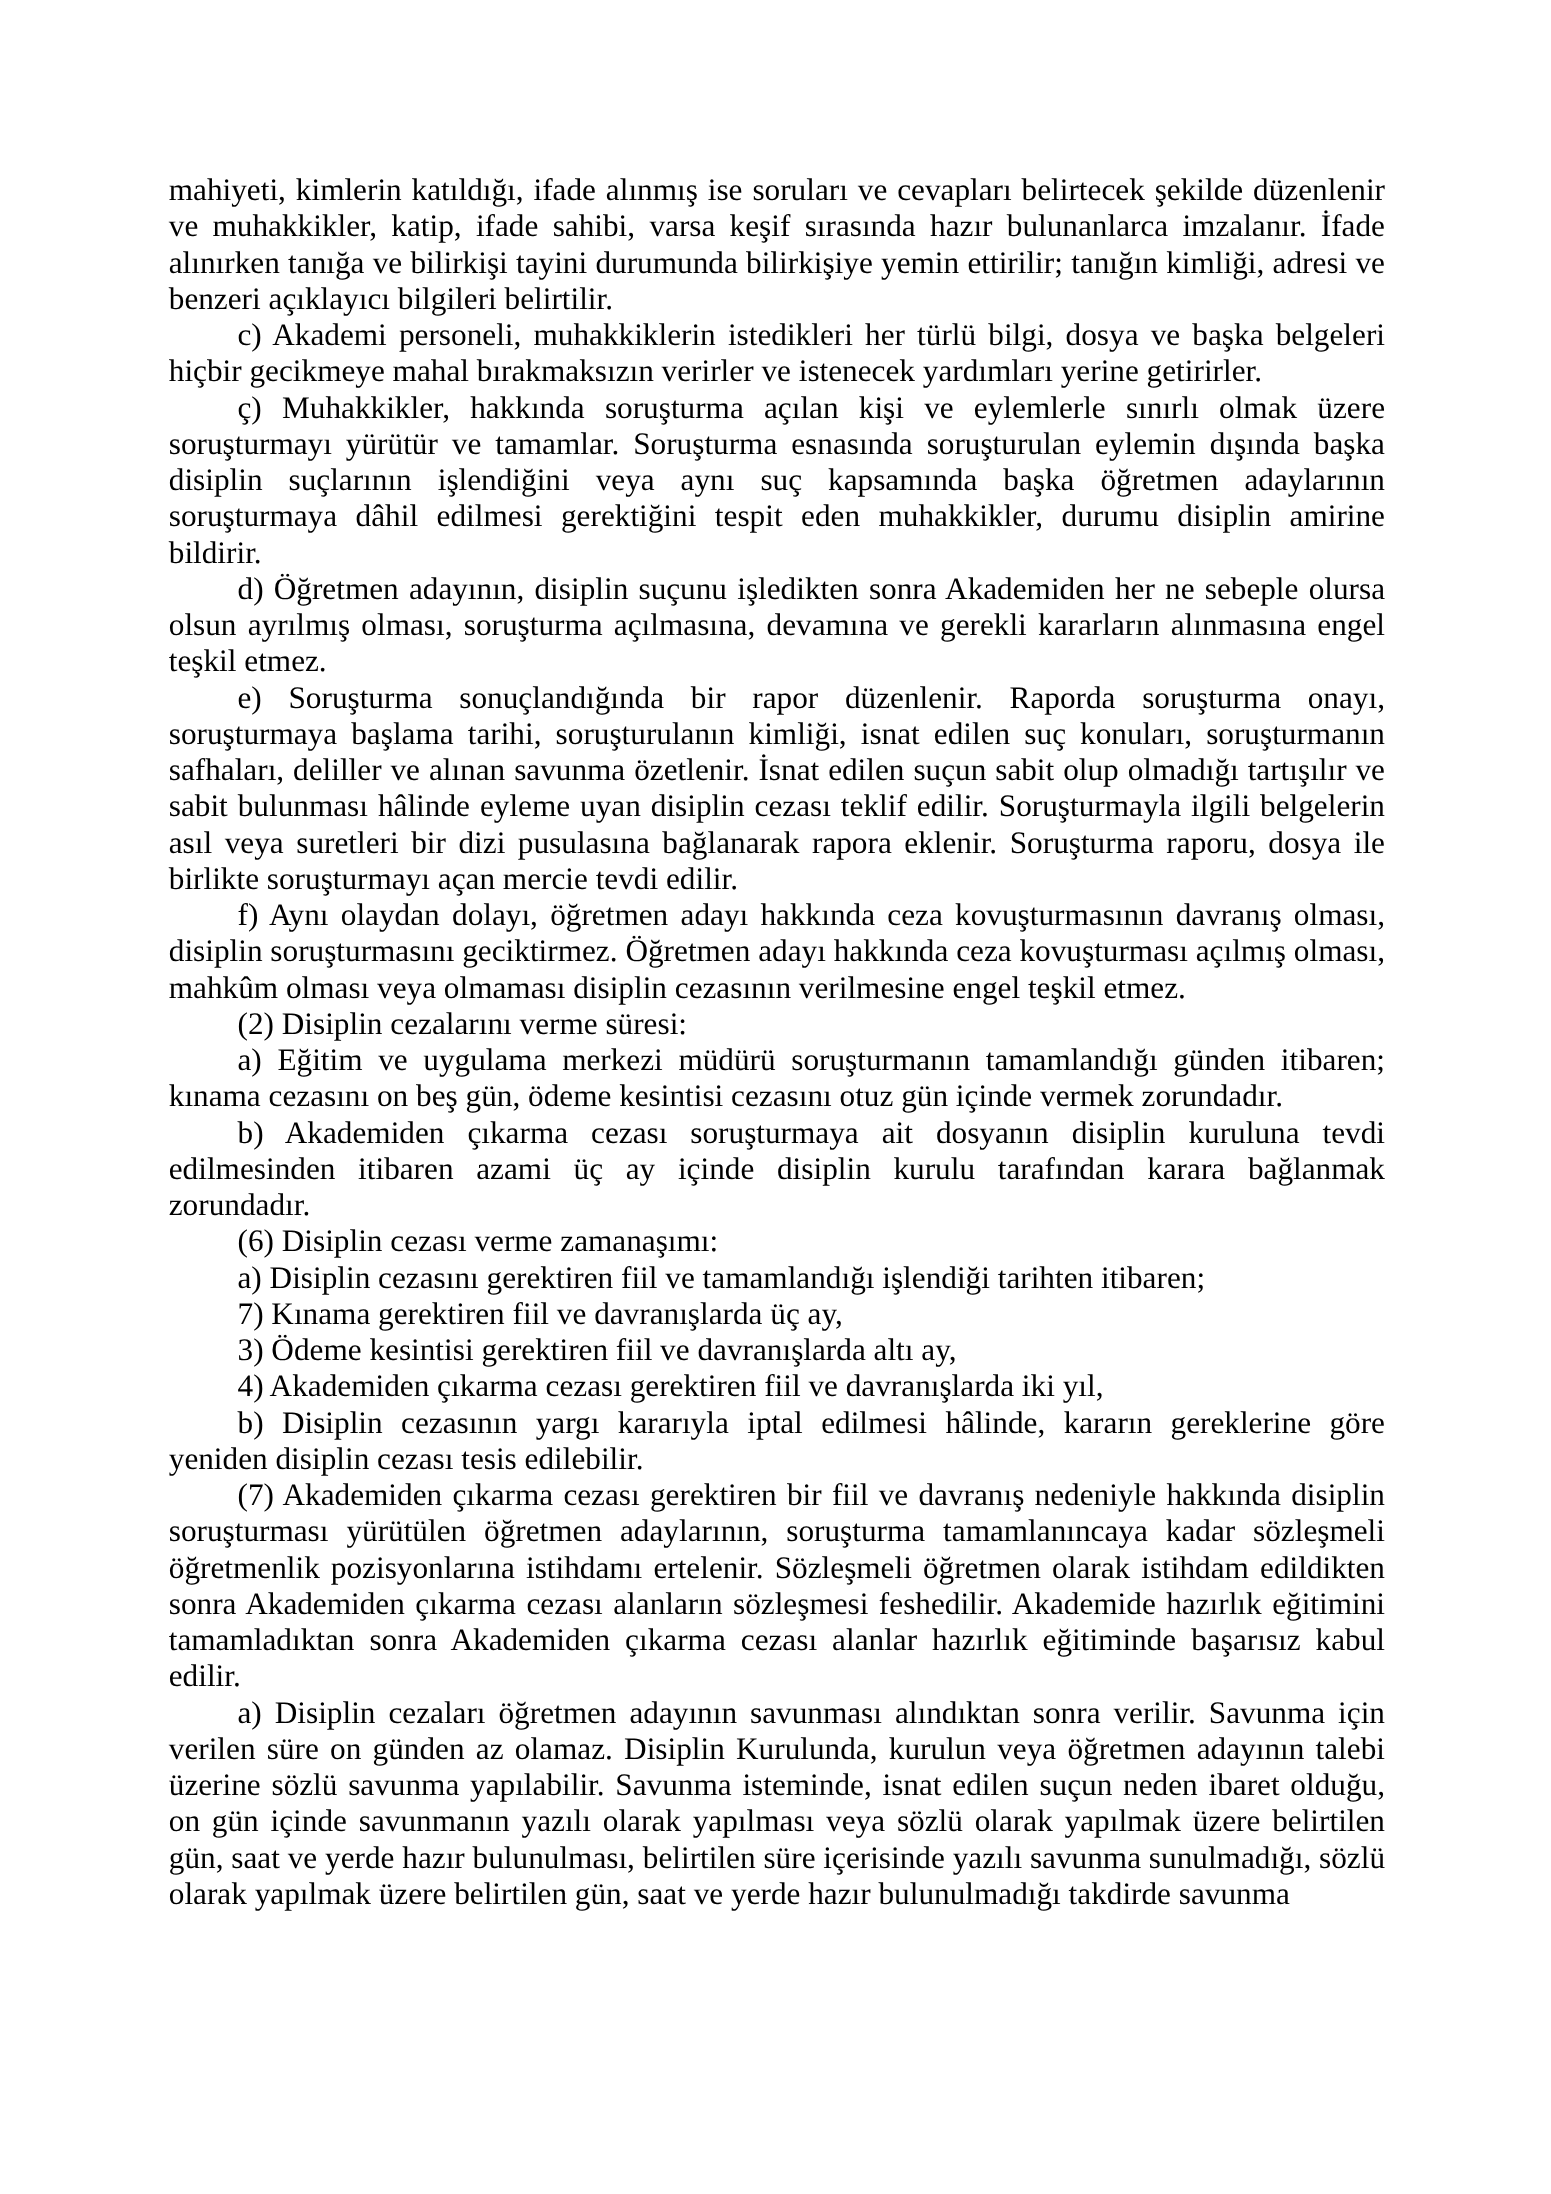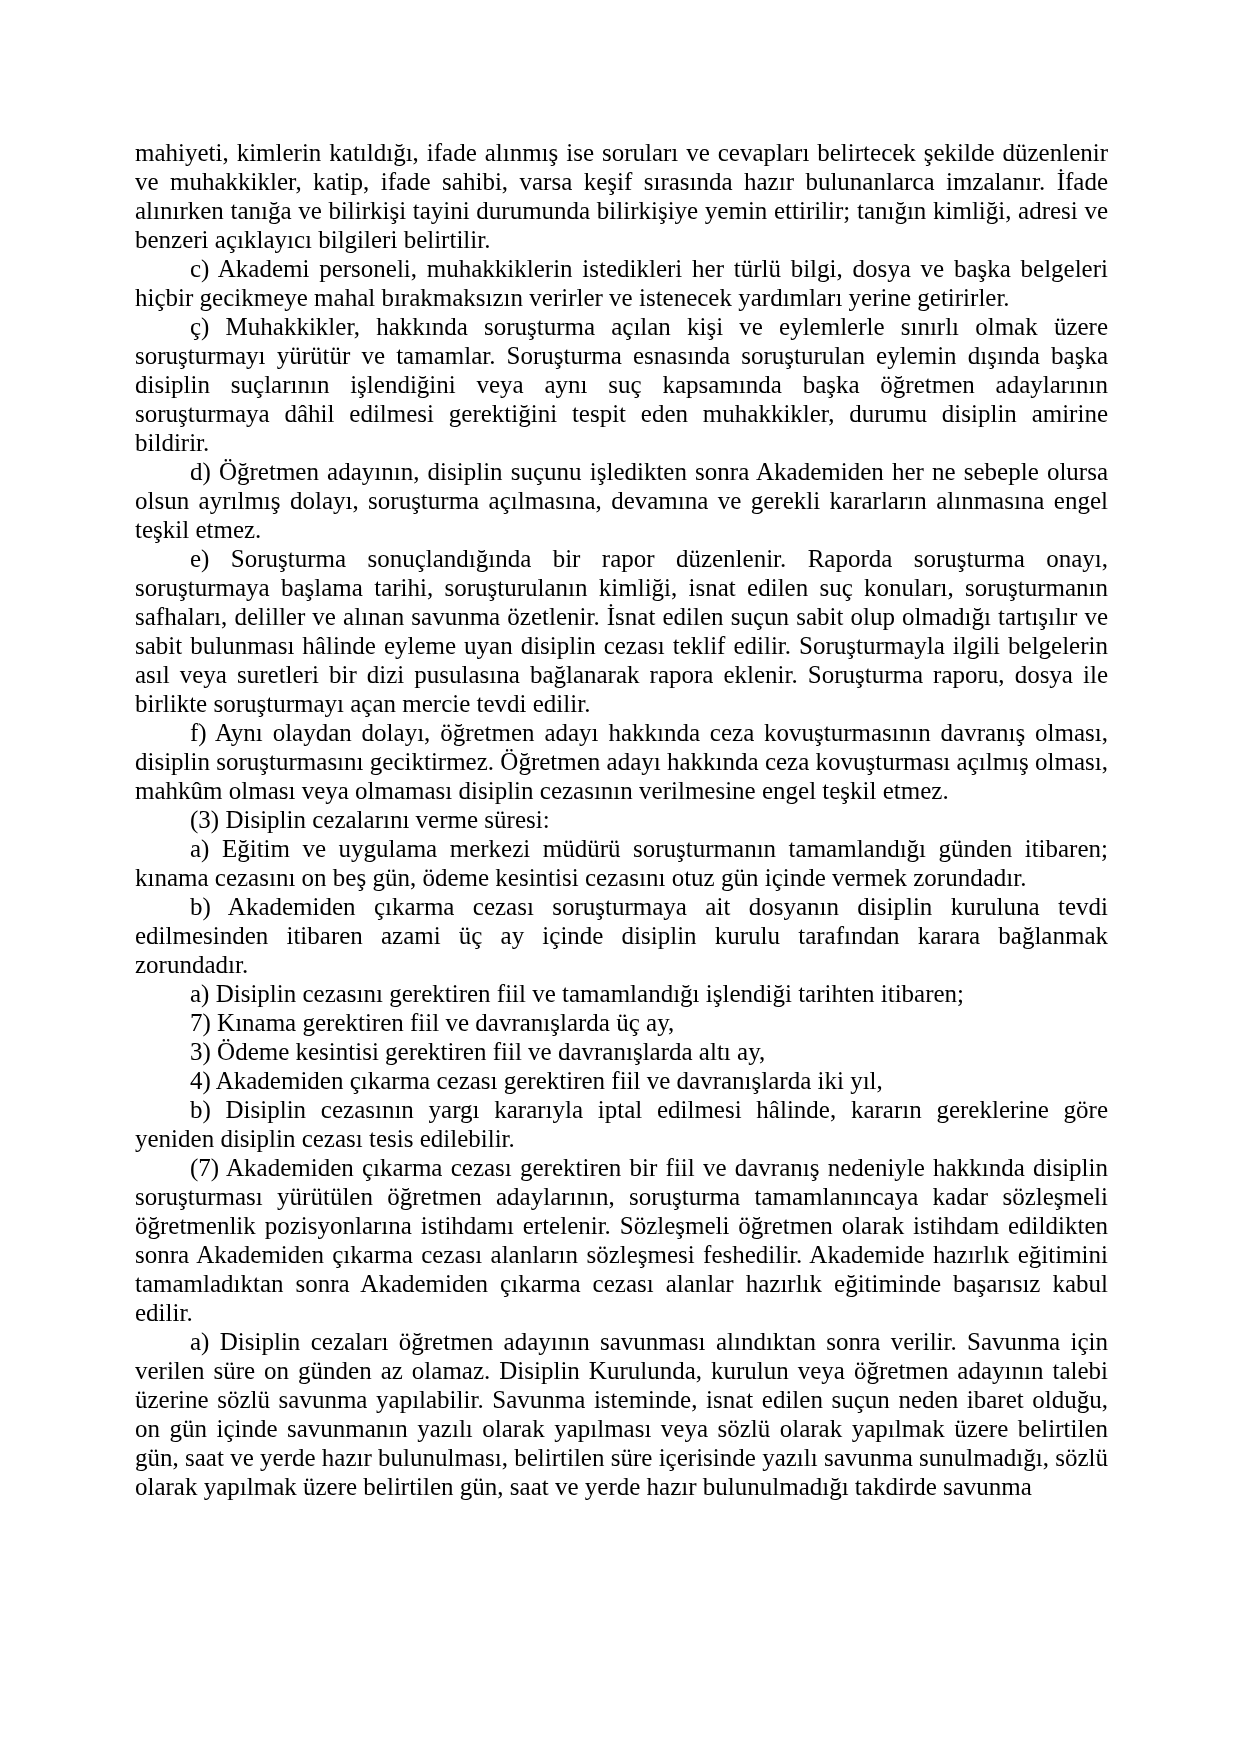--- a/index.html
+++ b/index.html
@@ -35,26 +35,27 @@
   }
 </style>
 </head>
 <body>
 
 <div class="page">
   <div class="text-column" id="text-column">
       <p class="para no-indent">mahiyeti, kimlerin katıldığı, ifade alınmış ise soruları ve cevapları belirtecek şekilde düzenlenir ve muhakkikler, katip, ifade sahibi, varsa keşif sırasında hazır bulunanlarca imzalanır. İfade alınırken tanığa ve bilirkişi tayini durumunda bilirkişiye yemin ettirilir; tanığın kimliği, adresi ve benzeri açıklayıcı bilgileri belirtilir.</p>
       <p class="para">c) Akademi personeli, muhakkiklerin istedikleri her türlü bilgi, dosya ve başka belgeleri hiçbir gecikmeye mahal bırakmaksızın verirler ve istenecek yardımları yerine getirirler.</p>
       <p class="para">ç) Muhakkikler, hakkında soruşturma açılan kişi ve eylemlerle sınırlı olmak üzere soruşturmayı yürütür ve tamamlar. Soruşturma esnasında soruşturulan eylemin dışında başka disiplin suçlarının işlendiğini veya aynı suç kapsamında başka öğretmen adaylarının soruşturmaya dâhil edilmesi gerektiğini tespit eden muhakkikler, durumu disiplin amirine bildirir.</p>
-      <p class="para">d) Öğretmen adayının, disiplin suçunu işledikten sonra Akademiden her ne sebeple olursa olsun ayrılmış dolayı, soruşturma açılmasına, devamına ve gerekli kararların alınmasına engel teşkil etmez.</p>
+      <p class="para">d) Öğretmen adayının, disiplin suçunu işledikten sonra Akademiden her ne sebeple olursa olsun ayrılmış olması, soruşturma açılmasına, devamına ve gerekli kararların alınmasına engel teşkil etmez.</p>
       <p class="para">e) Soruşturma sonuçlandığında bir rapor düzenlenir. Raporda soruşturma onayı, soruşturmaya başlama tarihi, soruşturulanın kimliği, isnat edilen suç konuları, soruşturmanın safhaları, deliller ve alınan savunma özetlenir. İsnat edilen suçun sabit olup olmadığı tartışılır ve sabit bulunması hâlinde eyleme uyan disiplin cezası teklif edilir. Soruşturmayla ilgili belgelerin asıl veya suretleri bir dizi pusulasına bağlanarak rapora eklenir. Soruşturma raporu, dosya ile birlikte soruşturmayı açan mercie tevdi edilir.</p>
       <p class="para">f) Aynı olaydan dolayı, öğretmen adayı hakkında ceza kovuşturmasının davranış olması, disiplin soruşturmasını geciktirmez. Öğretmen adayı hakkında ceza kovuşturması açılmış olması, mahkûm olması veya olmaması disiplin cezasının verilmesine engel teşkil etmez.</p>
-      <p class="para">(3) Disiplin cezalarını verme süresi:</p>
+      <p class="para">(2) Disiplin cezalarını verme süresi:</p>
       <p class="para">a) Eğitim ve uygulama merkezi müdürü soruşturmanın tamamlandığı günden itibaren; kınama cezasını on beş gün, ödeme kesintisi cezasını otuz gün içinde vermek zorundadır.</p>
       <p class="para">b) Akademiden çıkarma cezası soruşturmaya ait dosyanın disiplin kuruluna tevdi edilmesinden itibaren azami üç ay içinde disiplin kurulu tarafından karara bağlanmak zorundadır.</p>
+      <p class="para">(6) Disiplin cezası verme zamanaşımı:</p>
       <p class="para">a) Disiplin cezasını gerektiren fiil ve tamamlandığı işlendiği tarihten itibaren;</p>
       <p class="para">7) Kınama gerektiren fiil ve davranışlarda üç ay,</p>
       <p class="para">3) Ödeme kesintisi gerektiren fiil ve davranışlarda altı ay,</p>
       <p class="para">4) Akademiden çıkarma cezası gerektiren fiil ve davranışlarda iki yıl,</p>
       <p class="para">b) Disiplin cezasının yargı kararıyla iptal edilmesi hâlinde, kararın gereklerine göre yeniden disiplin cezası tesis edilebilir.</p>
       <p class="para">(7) Akademiden çıkarma cezası gerektiren bir fiil ve davranış nedeniyle hakkında disiplin soruşturması yürütülen öğretmen adaylarının, soruşturma tamamlanıncaya kadar sözleşmeli öğretmenlik pozisyonlarına istihdamı ertelenir. Sözleşmeli öğretmen olarak istihdam edildikten sonra Akademiden çıkarma cezası alanların sözleşmesi feshedilir. Akademide hazırlık eğitimini tamamladıktan sonra Akademiden çıkarma cezası alanlar hazırlık eğitiminde başarısız kabul edilir.</p>
       <p class="para">a) Disiplin cezaları öğretmen adayının savunması alındıktan sonra verilir. Savunma için verilen süre on günden az olamaz. Disiplin Kurulunda, kurulun veya öğretmen adayının talebi üzerine sözlü savunma yapılabilir. Savunma isteminde, isnat edilen suçun neden ibaret olduğu, on gün içinde savunmanın yazılı olarak yapılması veya sözlü olarak yapılmak üzere belirtilen gün, saat ve yerde hazır bulunulması, belirtilen süre içerisinde yazılı savunma sunulmadığı, sözlü olarak yapılmak üzere belirtilen gün, saat ve yerde hazır bulunulmadığı takdirde savunma</p>
     </div>
 </div>
 

